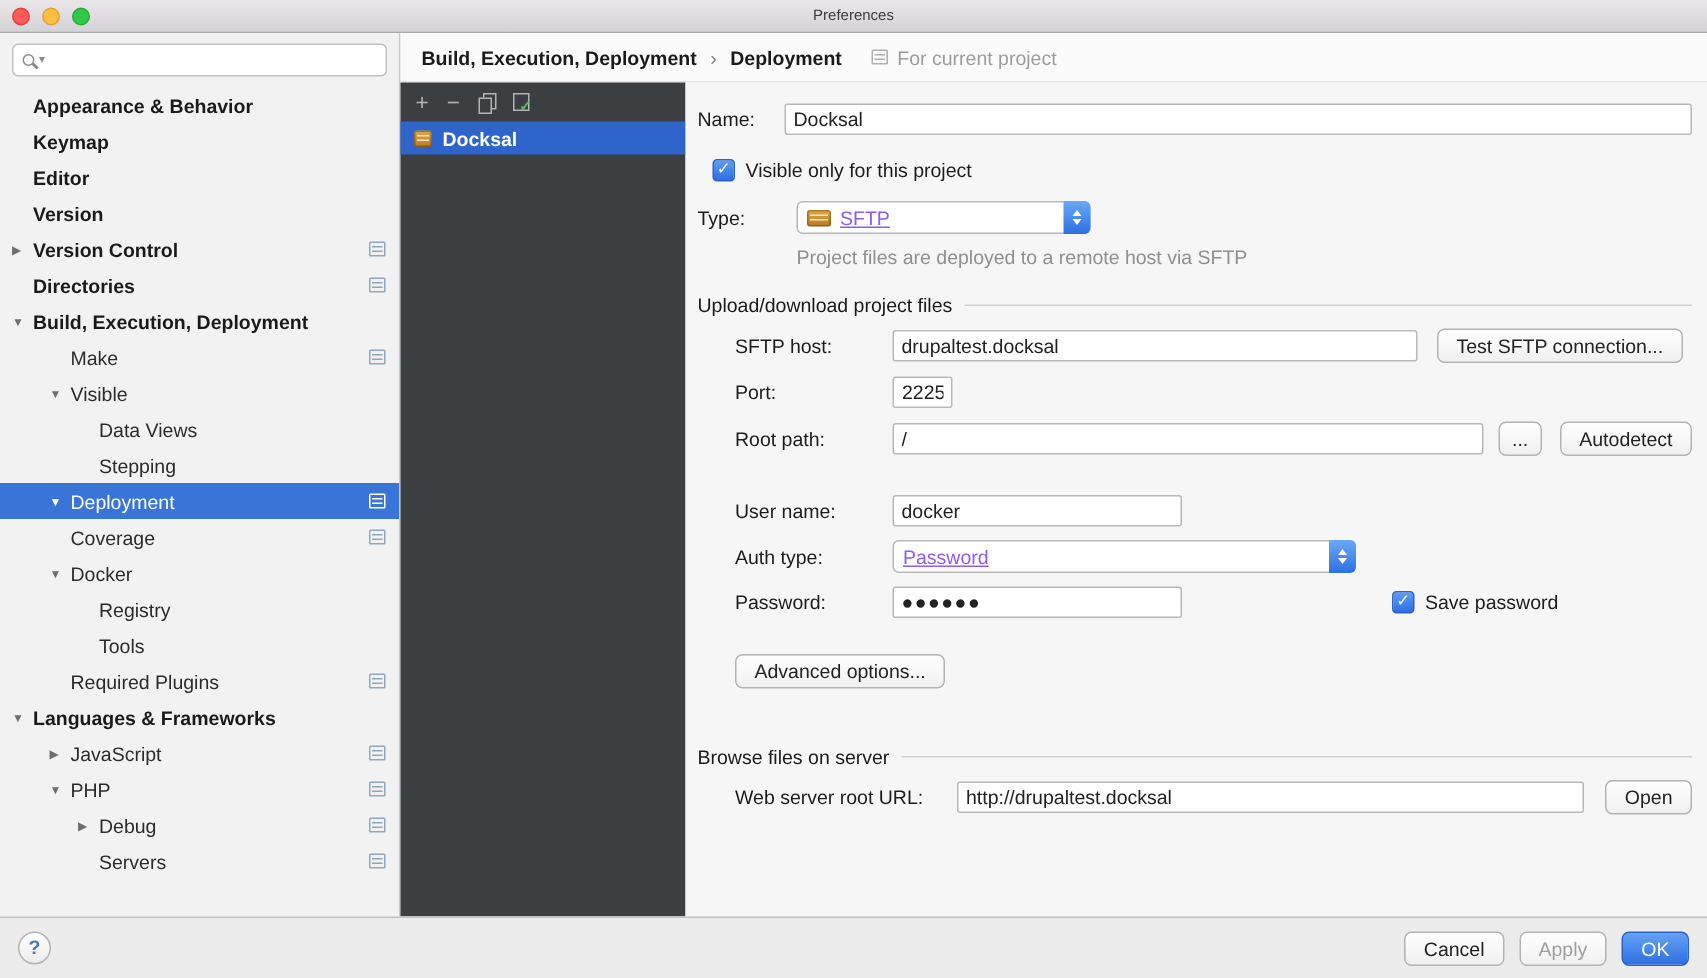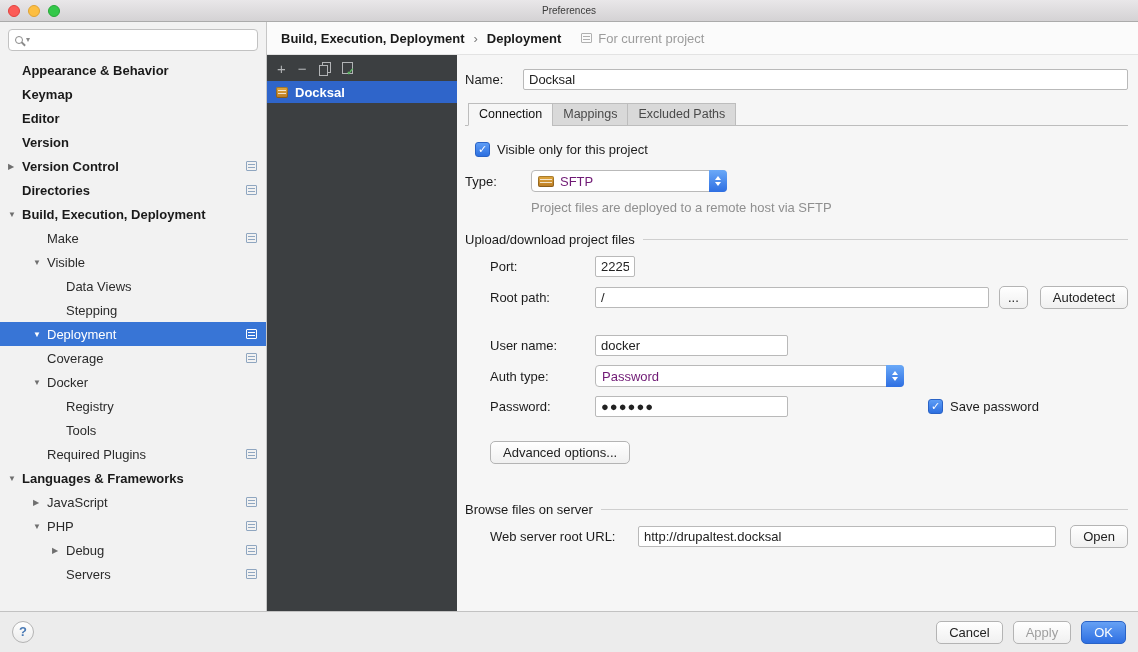--- a/index.html
+++ b/index.html
@@ -92,21 +92,21 @@
          color:#4a4a4a; position:relative; top:1px; font-size:12.5px; cursor:default; }
   .tab.active { background:#f6f6f6; border-bottom-color:#f6f6f6; color:#111; }
 
   .cb { width:15px; height:15px; border-radius:3px; flex:0 0 auto;
         background:linear-gradient(#5d9df6,#2d6fe0); border:1px solid #2a63c6;
         color:#fff; font-size:11px; line-height:13px; text-align:center; }
   .cb-label { margin-left:7px; color:#1c1c1c; }
 
   .popup { height:22px; background:#fff; border:1px solid #b9b9b9; border-radius:4px;
            display:flex; align-items:center; position:relative; padding:0 22px 0 6px; gap:6px; }
-  .popup-val { color:#701a75; white-space:nowrap; }
+  .popup-val { color:#8b5cf6; white-space:nowrap;text-decoration:underline; }
   .stepper { position:absolute; right:-1px; top:-1px; bottom:-1px; width:18px;
              background:linear-gradient(#6aa9f8,#2e6fe2); border-radius:0 4px 4px 0;
              display:flex; flex-direction:column; align-items:center; justify-content:center; gap:2px; }
   .chev { width:0; height:0; border-left:3.5px solid transparent; border-right:3.5px solid transparent; }
   .chev.up { border-bottom:4px solid #fff; }
   .chev.down { border-top:4px solid #fff; }
   .sftp-ic { width:16px; height:11px; border-radius:2px; flex:0 0 auto;
              background:linear-gradient(#e2a93f,#b97a22); box-shadow:inset 0 0 0 1px rgba(0,0,0,.25);
              position:relative; }
   .sftp-ic::before { content:""; position:absolute; left:2px; right:2px; top:3px; height:1px;
@@ -279,25 +279,20 @@
       </div>
   </div>
 
   <div class="formpanel">
 
     <div class="row">
       <span class="flabel w58">Name:</span>
       <input class="tf grow" value="Docksal" style="">
     </div>
 
-    <div class="tabbar">
-      <span class="tab active">Connection</span>
-      <span class="tab">Mappings</span>
-      <span class="tab">Excluded Paths</span>
-    </div>
 
     <div class="row" style="margin:16px 0 0 10px">
       <span class="cb"><span>✓</span></span>
       <span class="cb-label">Visible only for this project</span>
     </div>
 
     <div class="row" style="margin-top:13px">
       <span class="flabel" style="width:66px">Type:</span>
       <div class="popup" style="width:196px">
         <span class="sftp-ic"></span>
@@ -309,20 +304,25 @@
       </div>
     </div>
 
     <div class="hint">Project files are deployed to a remote host via SFTP</div>
 
     <div class="section">
       <span>Upload/download project files</span>
       <span class="line"></span>
     </div>
 
+    <div class="row indent" style="margin-top:8px">
+      <span class="flabel w105">SFTP host:</span>
+      <input class="tf" style="width: 350px;" value="drupaltest.docksal">
+      <button class="btn" style="margin-left:13px">Test SFTP connection...</button>
+    </div>
 
     <div class="row indent" style="margin-top:9px">
       <span class="flabel w105">Port:</span>
       <input class="tf" style="width: 40px;" value="2225">
     </div>
 
     <div class="row indent" style="margin-top:9px">
       <span class="flabel w105">Root path:</span>
       <input class="tf" style="width: 395px;" value="/">
       <button class="btn" style="margin-left:10px;padding:0 8px">...</button>

